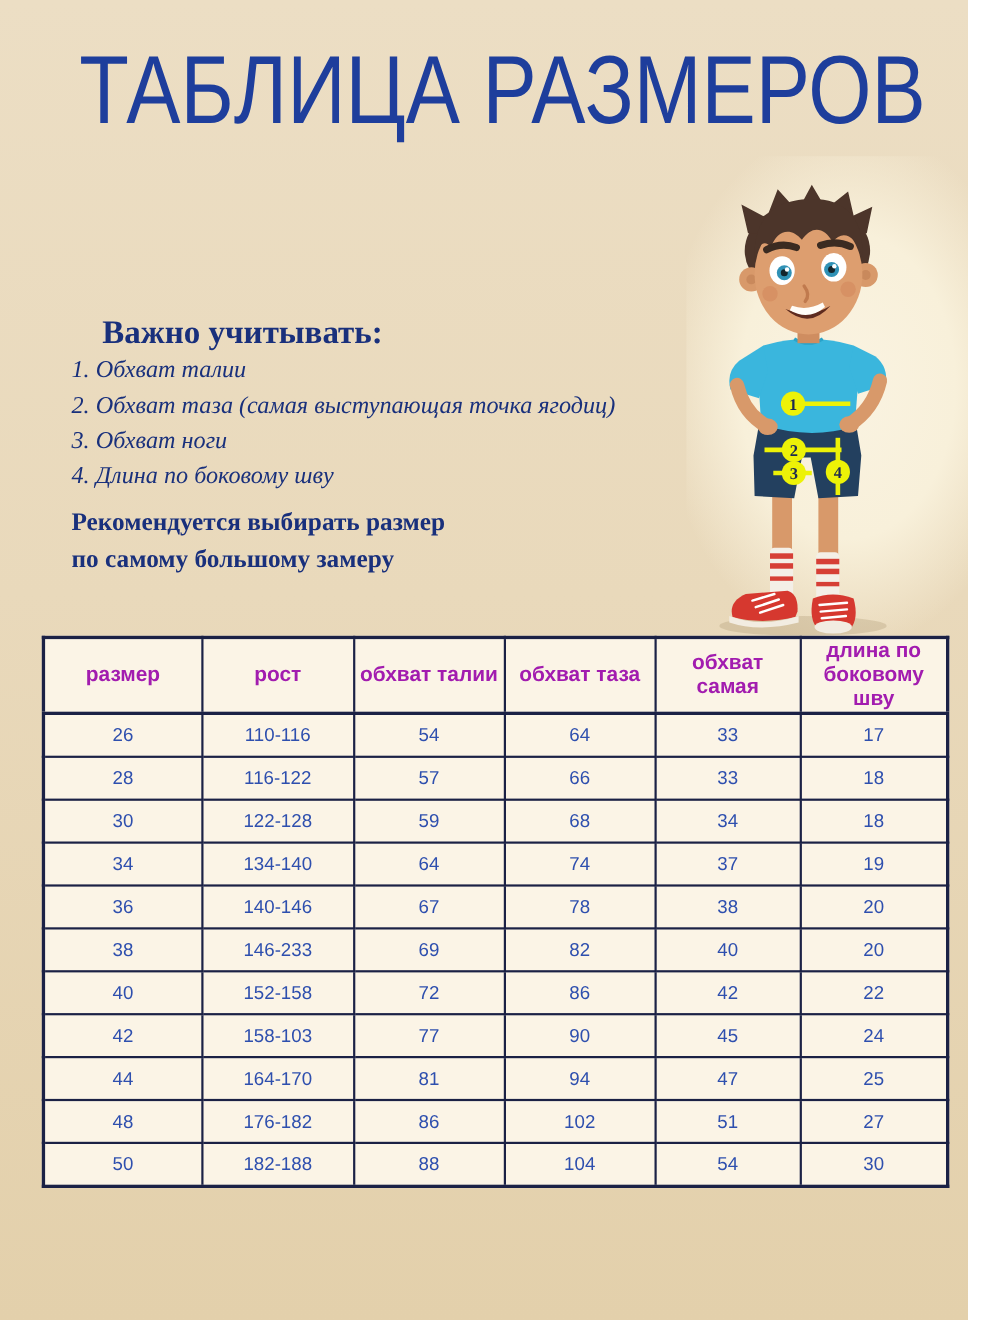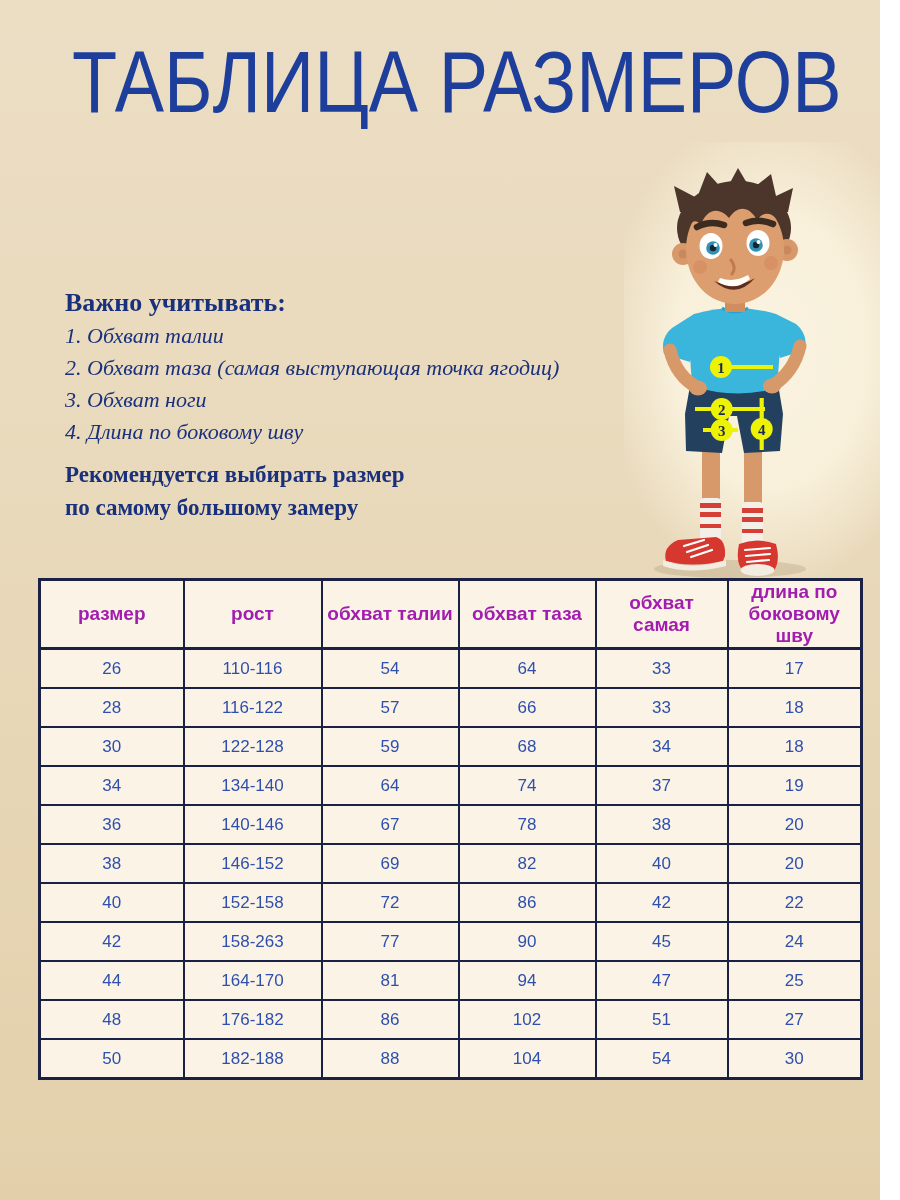--- a/index.html
+++ b/index.html
@@ -15,21 +15,21 @@
     font-weight:400; font-size:88px; line-height:92px;
     color:#1e3e9c; transform:scaleX(0.84); transform-origin:center;
     white-space:nowrap;
   }
   .textblock { position:absolute; left:65px; color:#19307c; }
   .textblock p { margin:0; }
   .intro { top:190px; font-size:22px; line-height:32px; }
   .b { font-weight:bold; }
   .i { font-style:italic; }
   .important { top:286px; font-size:22px; line-height:32px; }
-  .important .heading { font-size:26px; line-height:34px; }
+  .important .heading { font-size:30px; line-height:34px;margin-left:28px; }
   .recommendation { top:458px; font-size:23px; font-weight:bold; line-height:33px; }
 
   .figure { position:absolute; left:630px; top:148px; width:270px; height:432px; }
   .halo {
     position:absolute; inset:-6px;
     background:radial-gradient(ellipse 60% 54% at 52% 47%, #faf3e1 0%, #f8f0da 58%, rgba(248,240,218,0) 100%);
   }
   svg.boy { position:absolute; left:0; top:0; }
   .marker-num { font-family:"Liberation Serif", serif; font-weight:bold; font-size:15px; fill:#1c2a50; text-anchor:middle; }
 
@@ -222,37 +222,37 @@
         <tr>
           <td>36</td>
           <td>140-146</td>
           <td>67</td>
           <td>78</td>
           <td>38</td>
           <td>20</td>
         </tr>
         <tr>
           <td>38</td>
-          <td>146-152</td>
+          <td>146-233</td>
           <td>69</td>
           <td>82</td>
           <td>40</td>
           <td>20</td>
         </tr>
         <tr>
           <td>40</td>
           <td>152-158</td>
           <td>72</td>
           <td>86</td>
           <td>42</td>
           <td>22</td>
         </tr>
         <tr>
           <td>42</td>
-          <td>158-263</td>
+          <td>158-103</td>
           <td>77</td>
           <td>90</td>
           <td>45</td>
           <td>24</td>
         </tr>
         <tr>
           <td>44</td>
           <td>164-170</td>
           <td>81</td>
           <td>94</td>

